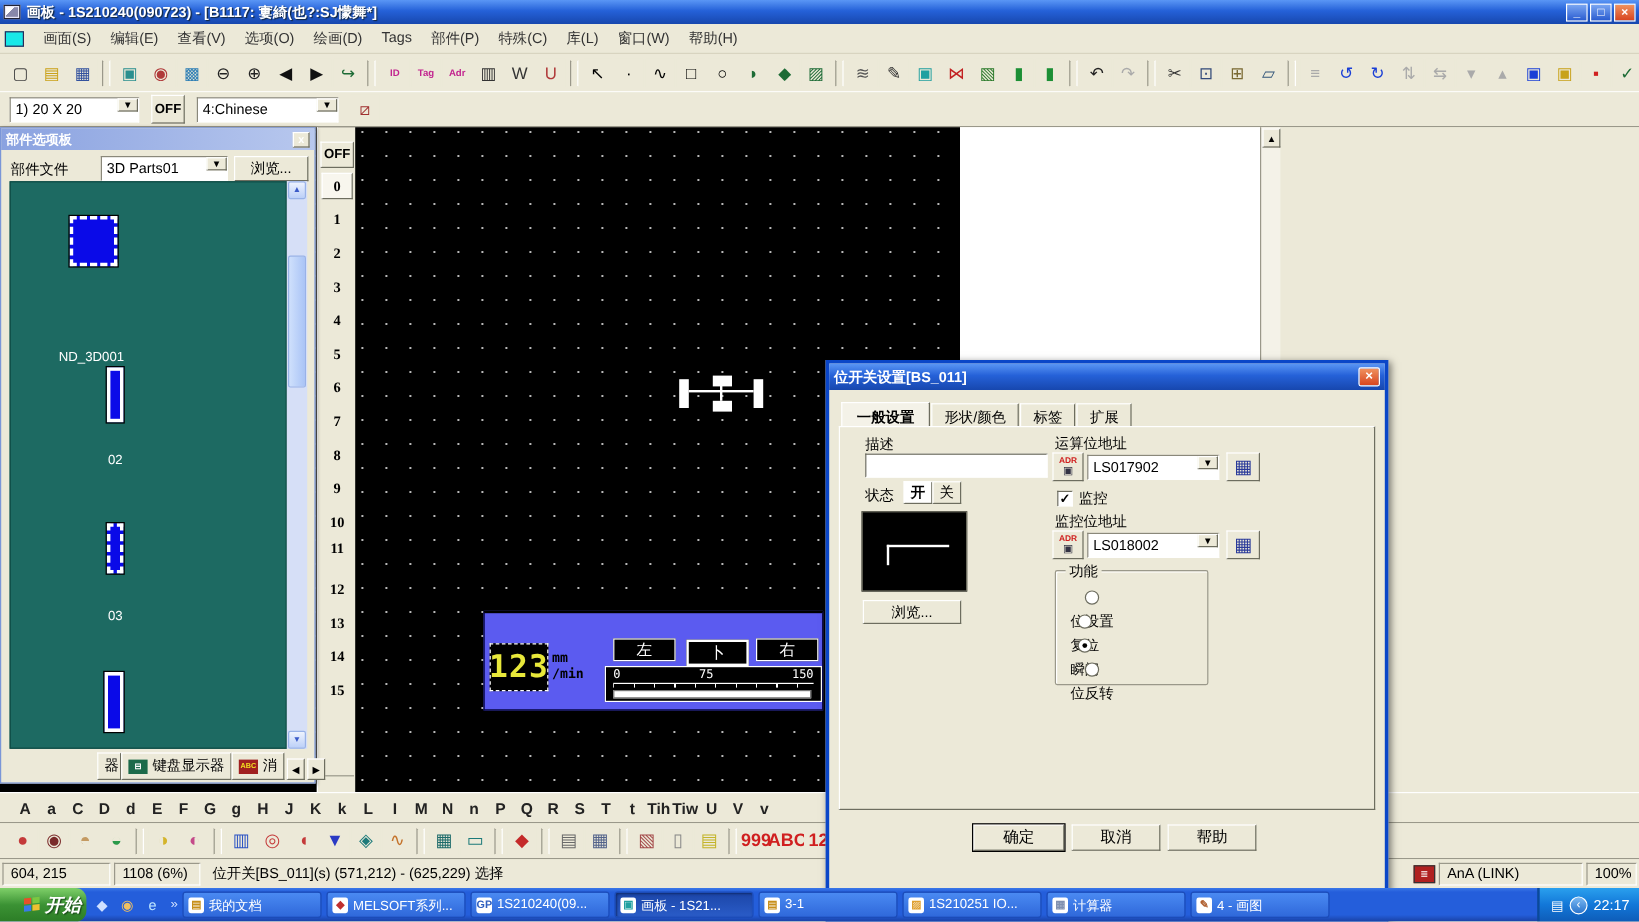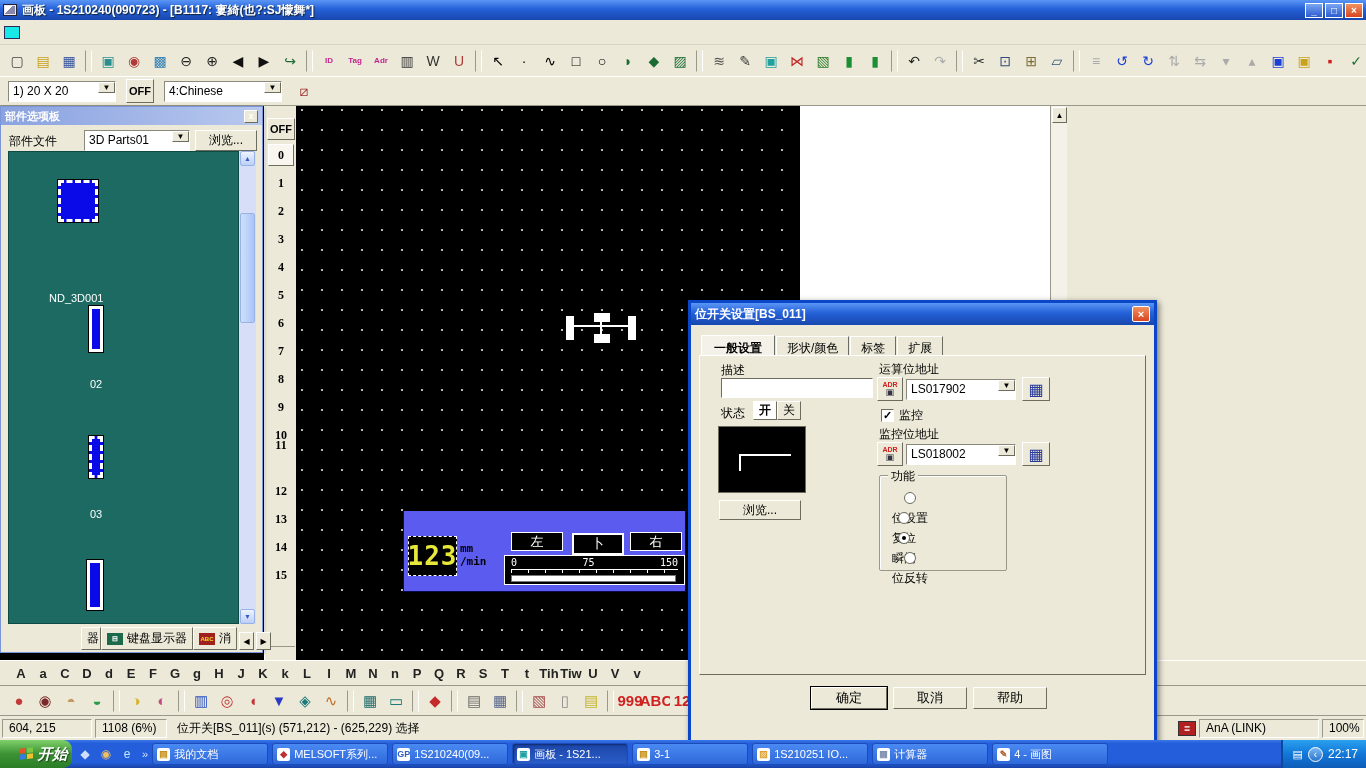--- a/index.html
+++ b/index.html
@@ -214,20 +214,34 @@
 <div class="abs titlebar">
   <span class="appicon"></span>
   <span class="title">画板 - 1S210240(090723) - [B1117: 寠綺(也?:SJ懞舞*]</span>
   <span class="winbtn">_</span>
   <span class="winbtn">□</span>
   <span class="winbtn close">×</span>
 </div>
 
 <div class="abs menubar">
   <span class="childicon"></span>
+  <div style="display:flex;">
+
+  <span class="menu-item">画面(S)</span>
+      <span class="menu-item">编辑(E)</span>
+      <span class="menu-item">查看(V)</span>
+      <span class="menu-item">选项(O)</span>
+      <span class="menu-item">绘画(D)</span>
+      <span class="menu-item">Tags</span>
+      <span class="menu-item">部件(P)</span>
+      <span class="menu-item">特殊(C)</span>
+      <span class="menu-item">库(L)</span>
+      <span class="menu-item">窗口(W)</span>
+      <span class="menu-item">帮助(H)</span>
+    </div>
 </div>
 
 <div class="abs toolbar1">
   <div style="display:flex;align-items:center;">
 
   <span class="tbtn bev-out">
       <i style="color: rgb(68, 68, 68);">▢</i>
     </span>
       <span class="tbtn bev-out">
       <i style="color: rgb(202, 162, 26);">▤</i>
@@ -503,21 +517,21 @@
         <span class="state-num" style="top: 66px;">1</span>
         <span class="state-num" style="top: 94px;">2</span>
         <span class="state-num" style="top: 122px;">3</span>
         <span class="state-num" style="top: 150px;">4</span>
         <span class="state-num" style="top: 178px;">5</span>
         <span class="state-num" style="top: 206px;">6</span>
         <span class="state-num" style="top: 234px;">7</span>
         <span class="state-num" style="top: 262px;">8</span>
         <span class="state-num" style="top: 290px;">9</span>
         <span class="state-num" style="top: 318px;">10</span>
-        <span class="state-num" style="top: 328px; text-align: center;">11</span>
+        <span class="state-num" style="top: 340px; text-align: center;">11</span>
         <span class="state-num" style="top: 374px;">12</span>
         <span class="state-num" style="top: 402px;">13</span>
         <span class="state-num" style="top: 430px;">14</span>
         <span class="state-num" style="top: 458px;">15</span>
       </div>
     <span class="sep-line"></span>
   </div>
 </div>
 
 <div class="abs dialog">

